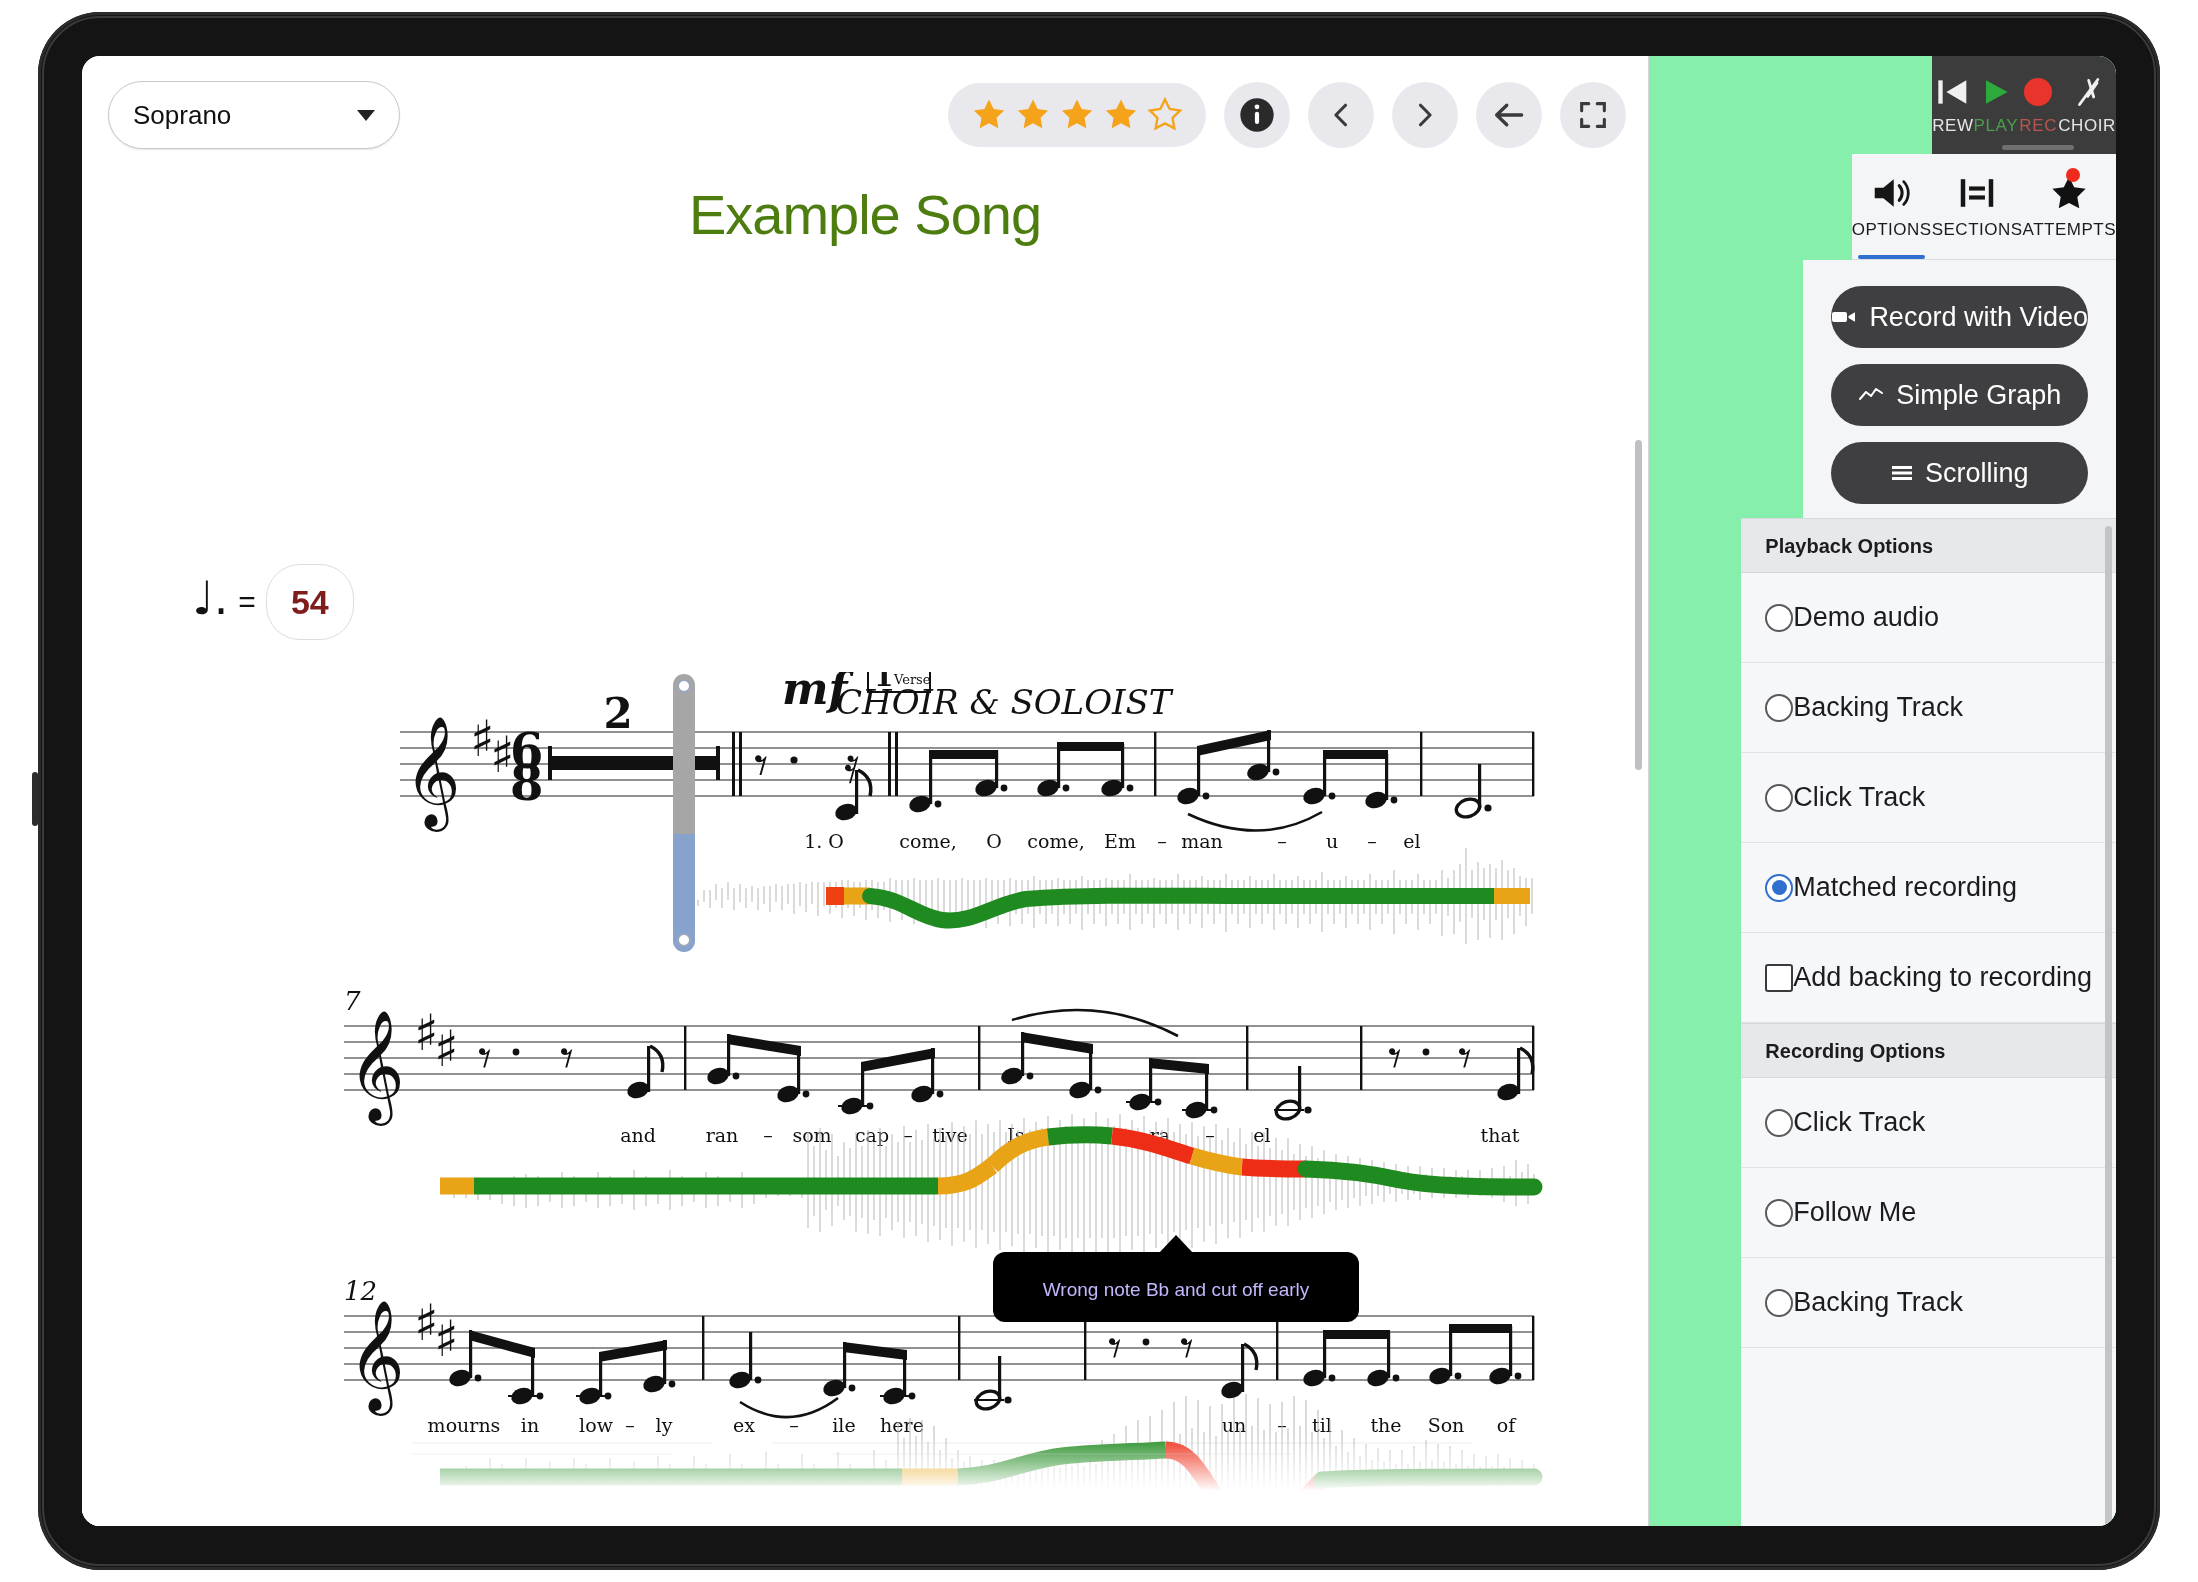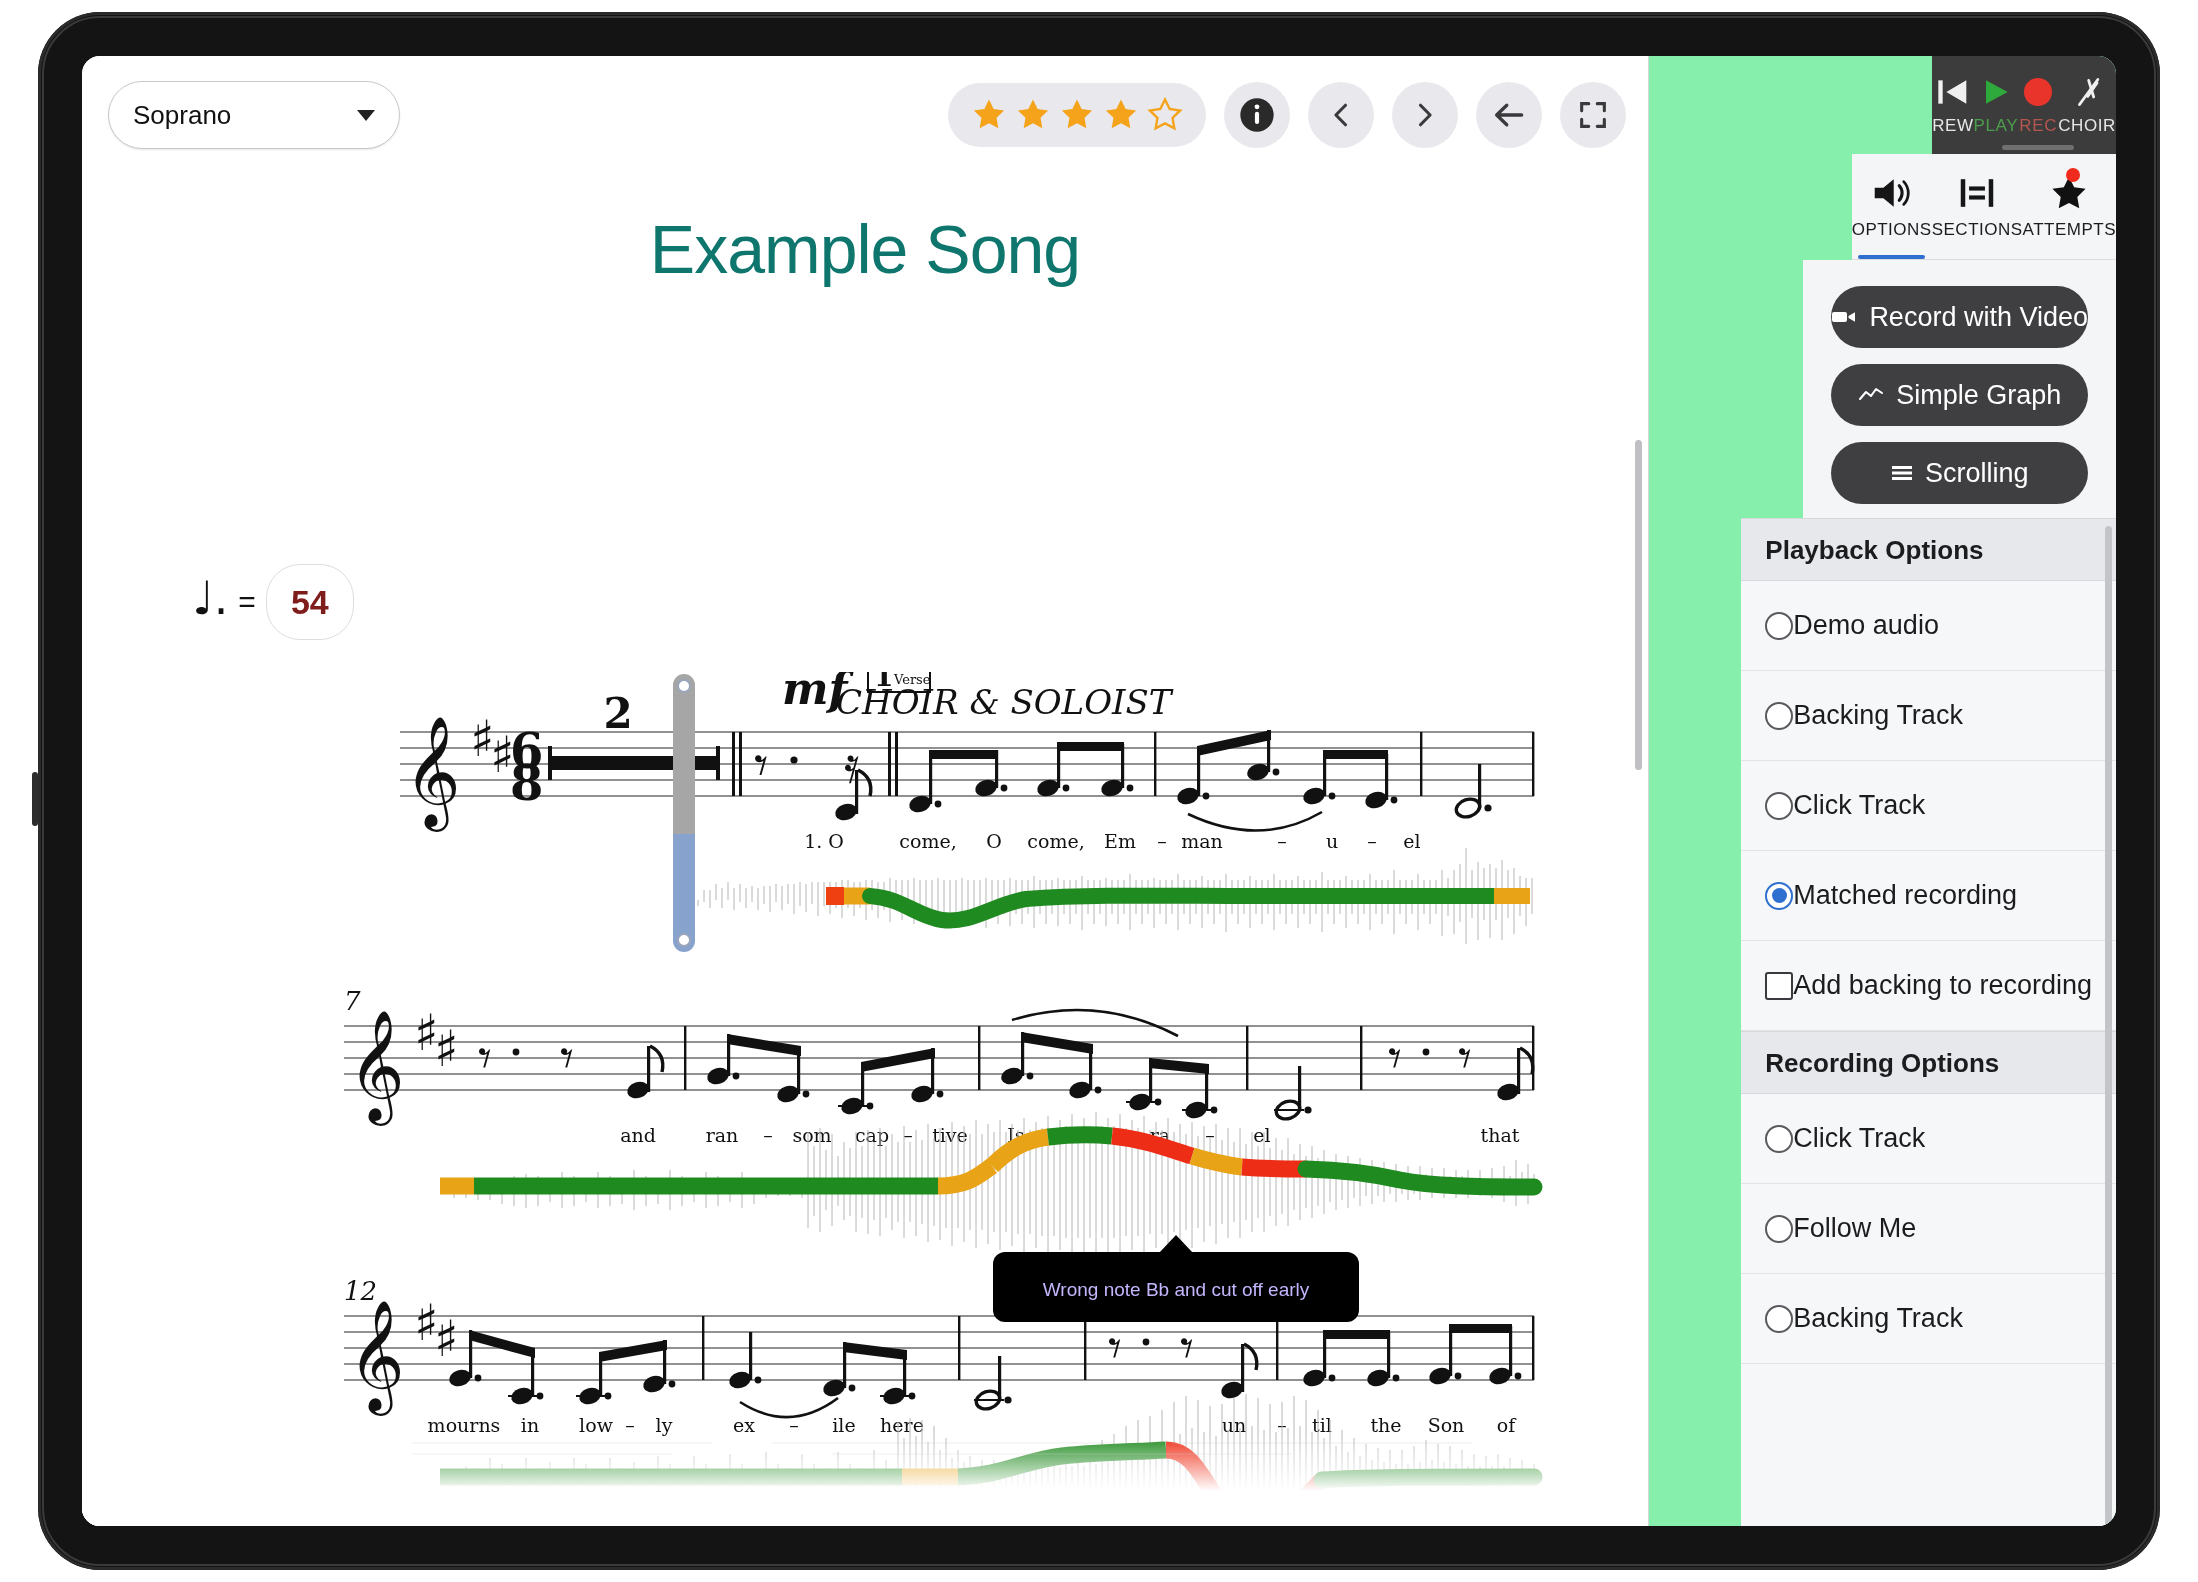--- a/index.html
+++ b/index.html
@@ -99,25 +99,25 @@
   .round-btn svg { display: block; }
 
   
   #score-body {
     position: relative;
     height: 1352px;
     background: #fff;
   }
 
   #song-title {
-    position: absolute; left: 0; right: 0; top: 36px;
+    position: absolute; left: 0; right: 0; top: 8px;
     text-align: center;
     font-family: "Liberation Sans", sans-serif;
-    font-size: 68px; font-weight: 400;
-    color: #0f766e;
+    font-size: 56px; font-weight: 400;
+    color: #4d7c0f;
     letter-spacing: -1px;
   }
 
   #tempo-mark {
     position: absolute; left: 110px; top: 390px;
     display: flex; align-items: center; gap: 10px;
   }
   #tempo-mark .note-glyph {
     font-family: "DejaVu Sans", sans-serif;
     font-size: 46px; color: #111; line-height: 1;
@@ -288,21 +288,21 @@
   
   #options-scroll {
     flex: 1;
     overflow: hidden;
     position: relative;
     background: #f6f7f9;
   }
   .section-header {
     background: #e6e8eb;
     padding: 16px 24px 14px;
-    font-size: 26px; font-weight: 700; color: #1c1c1e;
+    font-size: 20px; font-weight: 700; color: #1c1c1e;
     border-top: 1px solid #d6d8dc;
     border-bottom: 1px solid #d6d8dc;
   }
   .option-row {
     height: 90px;
     display: flex; align-items: center;
     gap: 0;
     padding: 0 24px;
     background: #f6f7f9;
     border-bottom: 1px solid #e2e3e7;

